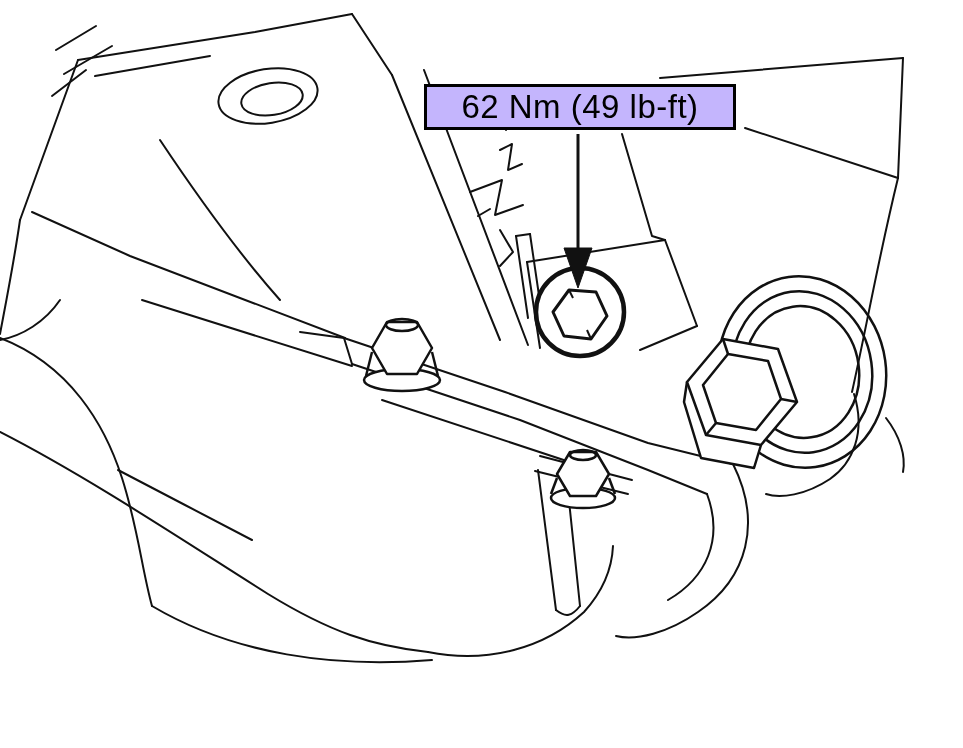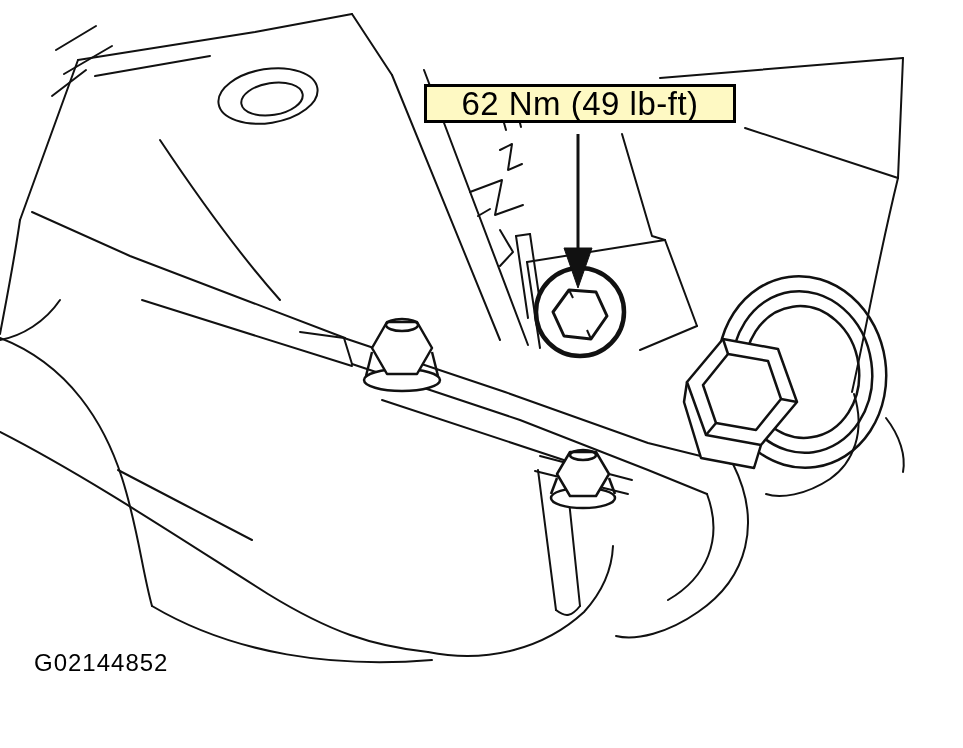--- a/index.html
+++ b/index.html
@@ -7,23 +7,23 @@
     position:relative;
     width:963px;height:748px;
     background:#ffffff;
     font-family:"Liberation Sans", sans-serif;
     overflow:hidden;
   }
   .stage svg{position:absolute;left:0;top:0;}
   .callout{
     position:absolute;
     left:424px;top:84px;
-    width:312px;height:39px;
+    width:312px;height:46px;
     border:3px solid #000;
-    background:#fef9c3;
+    background:#c4b5fd;
     display:flex;align-items:center;justify-content:center;
     box-sizing:border-box;
   }
   .callout span{
     font-size:33px;
     color:#000;
     white-space:nowrap;
     letter-spacing:0.5px;
   }
   .figure-id{
@@ -152,15 +152,14 @@
       <path d="M578,134 L578,250" stroke="#111" stroke-width="3" fill="none"></path>
       <polygon points="578,288 564,248 592,248" fill="#111" stroke="#111"></polygon>
     </g>
 
   </svg>
 
   <div class="callout">
     <span>62 Nm (49 lb-ft)</span>
   </div>
 
-  <div class="figure-id">G02144852</div>
 
 </div>
 
 </body></html>

